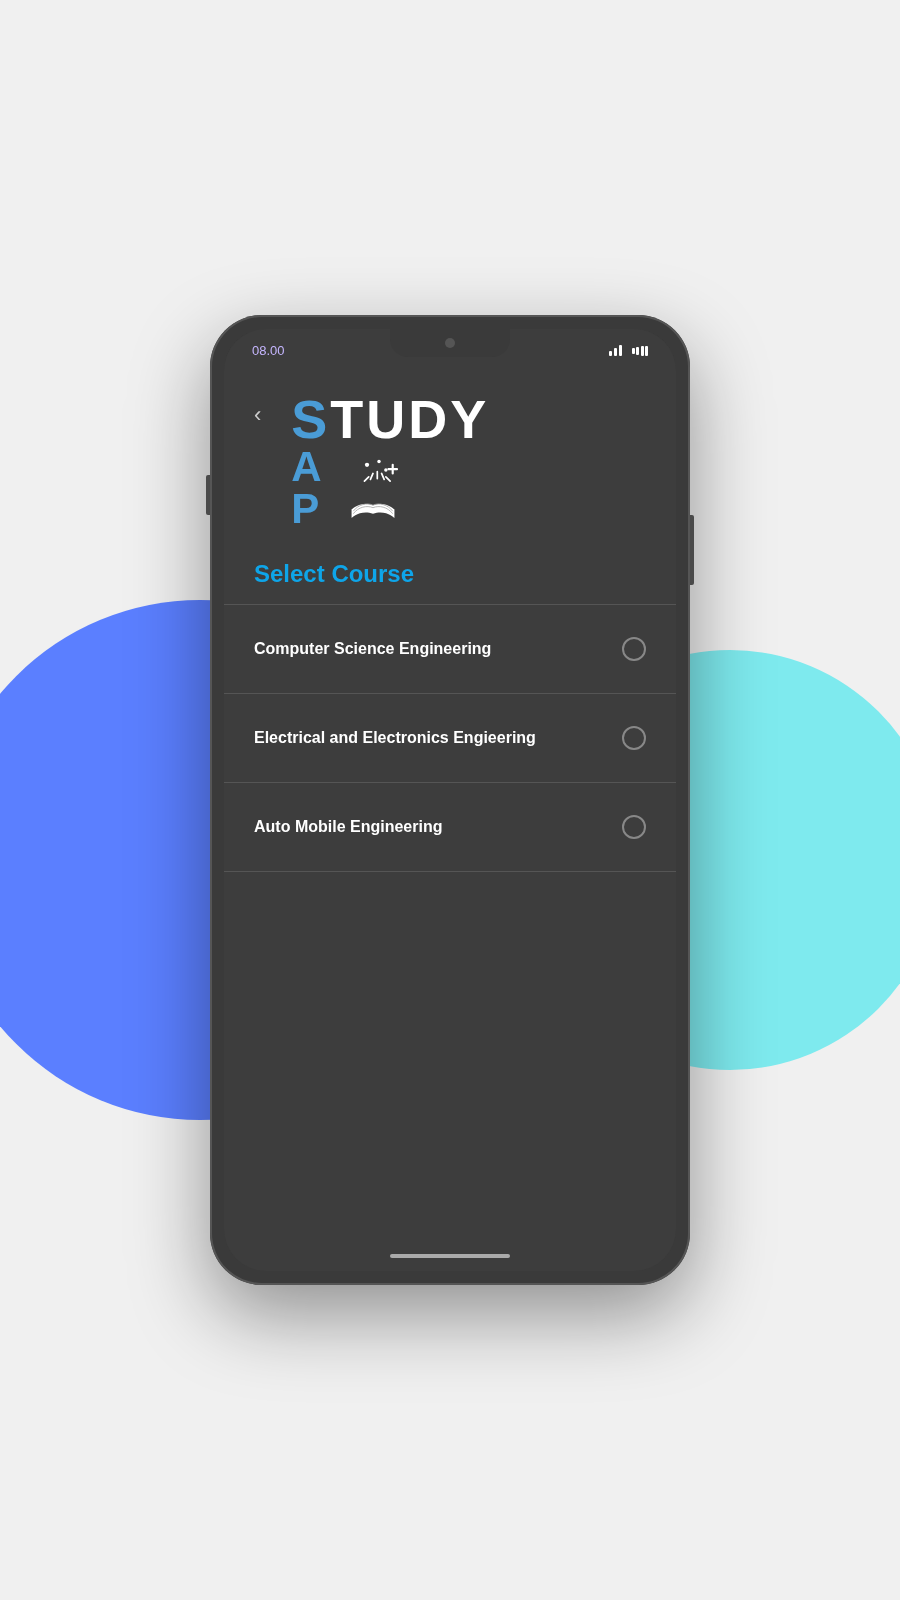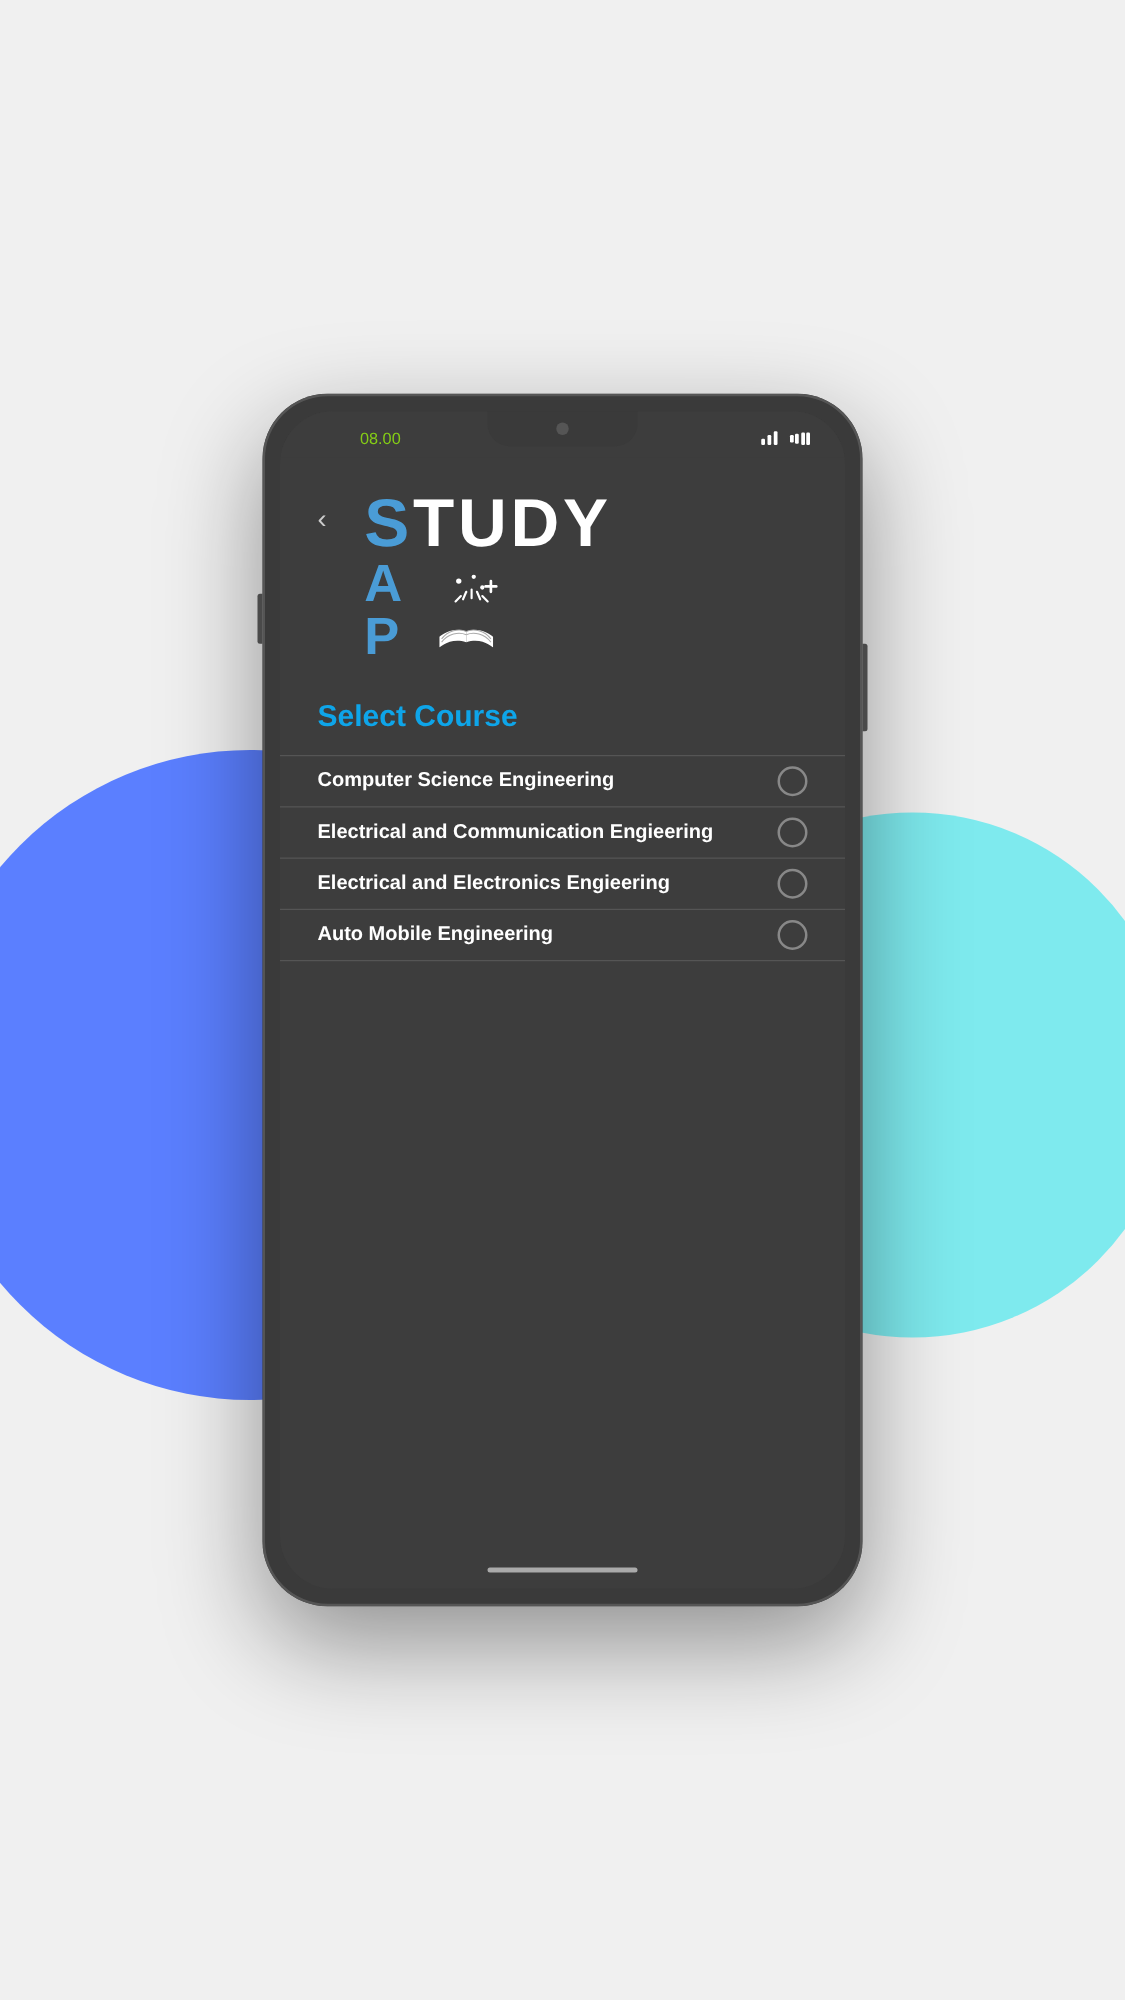--- a/index.html
+++ b/index.html
@@ -90,24 +90,23 @@
     .status-bar {
       display: flex;
       justify-content: space-between;
       align-items: center;
       padding: 14px 28px 8px;
       background: #3d3d3d;
       flex-shrink: 0;
     }
 
     .status-time {
-      color: #84cc16;
+      color: #c4b5fd;
       font-size: 13px;
       font-weight: 500;
-      margin-left: 36px;
     }
 
     .status-icons {
       display: flex;
       align-items: center;
       gap: 6px;
     }
 
     
     .notch {
@@ -205,21 +204,21 @@
     
     .course-list {
       display: flex;
       flex-direction: column;
     }
 
     .course-item {
       display: flex;
       align-items: center;
       justify-content: space-between;
-      padding: 8px 30px;
+      padding: 32px 30px;
       border-top: 1px solid #555555;
       cursor: pointer;
     }
 
     .course-item:last-child {
       border-bottom: 1px solid #555555;
       gap: 23px;
     }
 
     .course-name {
@@ -330,24 +329,20 @@
 
       <div class="section-title">Select  Course</div>
 
       <div class="course-list">
 
       <div class="course-item">
             <span class="course-name">Computer Science Engineering</span>
             <div class="radio-circle"></div>
           </div>
           <div class="course-item">
-            <span class="course-name">Electrical and Communication Engieering</span>
-            <div class="radio-circle"></div>
-          </div>
-          <div class="course-item">
             <span class="course-name">Electrical and Electronics Engieering</span>
             <div class="radio-circle"></div>
           </div>
           <div class="course-item">
             <span class="course-name">Auto Mobile Engineering</span>
             <div class="radio-circle"></div>
           </div>
         </div>
     </div>
 

